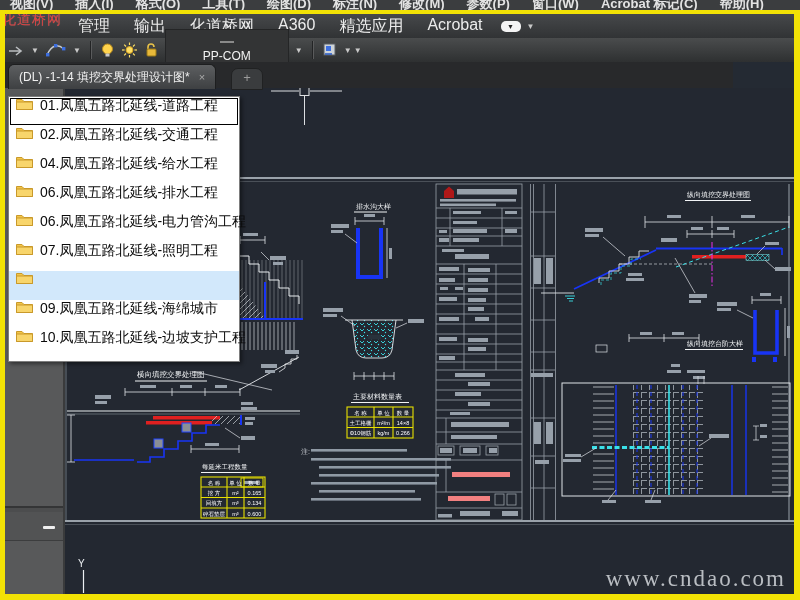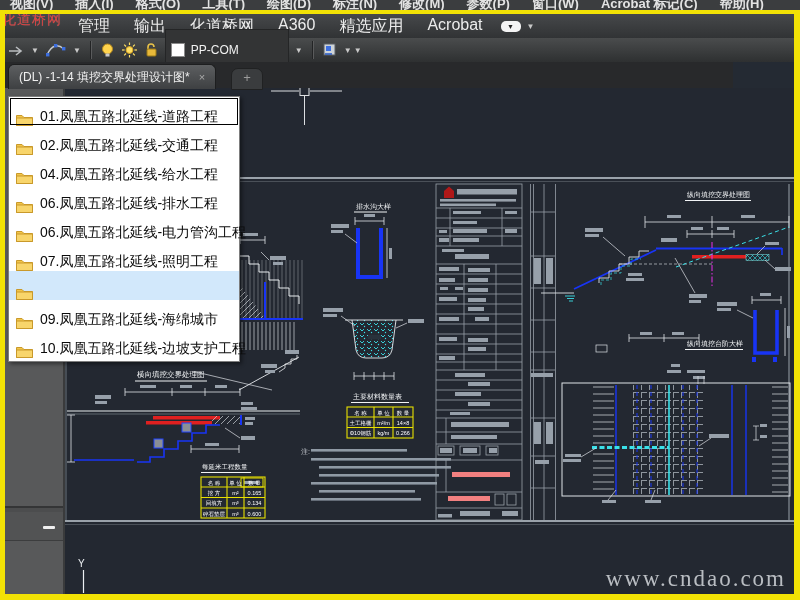--- a/index.html
+++ b/index.html
@@ -18,41 +18,41 @@
   .ribbon-overflow{margin-left:18px;display:flex;align-items:center;gap:6px;}
   .pill{width:20px;height:11px;background:#f4f4f4;border-radius:5px;color:#222;font-size:7px;line-height:11px;text-align:center;}
   .caret{color:#c9c9c9;font-size:8px;}
   .wm-top{position:absolute;left:2px;top:11px;z-index:45;font-size:14px;color:#ef4444;
     letter-spacing:1px;text-shadow:0 0 1px #666;opacity:.9;}
   .toolbar-row{position:absolute;left:5px;top:38px;width:789px;height:24px;z-index:30;
     background:linear-gradient(#4a4c4d,#2e3031);display:flex;align-items:center;gap:6px;padding-left:2px;box-sizing:border-box;}
   .tb-sep{width:1px;height:18px;background:#232425;margin:0 3px;box-shadow:1px 0 0 #5a5b5c;}
   .tb-ic{display:flex;align-items:center;}
   .layer-combo{display:flex;align-items:center;gap:6px;background:#333435;border:1px solid #242526;
-    height:19px;padding:11px 5px;min-width:112px;}
+    height:19px;padding:11px 5px;min-width:112px;flex-direction:column;}
   .swatch{width:12px;height:12px;background:#fff;border:1px solid #8a8a8a;}
   .layer-name{color:#f2f2f2;font-size:12px;}
   .tabs-row{position:absolute;left:5px;top:62px;width:728px;height:26px;background:#28292b;z-index:30;}
   .file-tab{position:absolute;left:3px;top:2px;height:24px;display:flex;align-items:center;gap:9px;
     padding:0 10px;border-radius:6px 6px 0 0;background:linear-gradient(#5d5f61,#3e4042);
     border:1px solid #1d1e1f;border-bottom:none;color:#f0f0f0;font-size:12px;white-space:nowrap;}
   .tab-close{color:#a9a9a9;font-size:11px;}
   .plus-tab{position:absolute;left:226px;top:6px;width:30px;height:20px;border-radius:7px 7px 0 0;
     background:#3a3c3e;border:1px solid #202122;color:#9b9b9b;font-size:13px;text-align:center;line-height:18px;}
   
   .palette{position:absolute;left:5px;top:88px;width:60px;height:506px;background:#58595a;z-index:10;
     border-right:2px solid #3a3b3c;box-sizing:border-box;}
   .pal-sep{position:absolute;left:0;top:418px;width:100%;height:6px;
     border-top:2px solid #343536;border-bottom:2px solid #343536;background:#4c4d4e;}
   .pal-strip{position:absolute;left:0;top:424px;width:100%;height:28px;background:#525354;border-bottom:1px solid #3c3d3e;}
   .minus-btn{position:absolute;right:8px;top:14px;width:12px;height:3px;background:#efefef;border-radius:1px;}
   
   .folder-panel{position:absolute;left:8px;top:96px;width:230px;height:264px;background:#ffffff;
     border:1px solid #7d7d7d;z-index:35;box-shadow:2px 2px 4px rgba(0,0,0,.45);}
-  .f-item{position:relative;height:29px;display:flex;align-items:flex-end;gap:7px;padding-left:7px;
+  .f-item{position:relative;height:29px;display:flex;align-items:flex-start;gap:7px;padding-left:7px;
     font-size:14px;color:#0b0b0b;white-space:nowrap;}
   .f-item.selected{outline:1px solid #000;outline-offset:-2px;}
   .f-item.hover{background:#d2e8fb;}
   .f-ico{flex:0 0 auto;}
   
   .draw-area{position:absolute;left:65px;top:88px;width:729px;height:506px;background:#232831;z-index:5;}
   .wm-bottom{position:absolute;right:14px;bottom:8px;z-index:20;color:#b9bdc2;font-size:23px;
     font-family:"Liberation Serif",serif;letter-spacing:2px;}
   svg text{font-family:"Liberation Sans",sans-serif;}
 </style>

